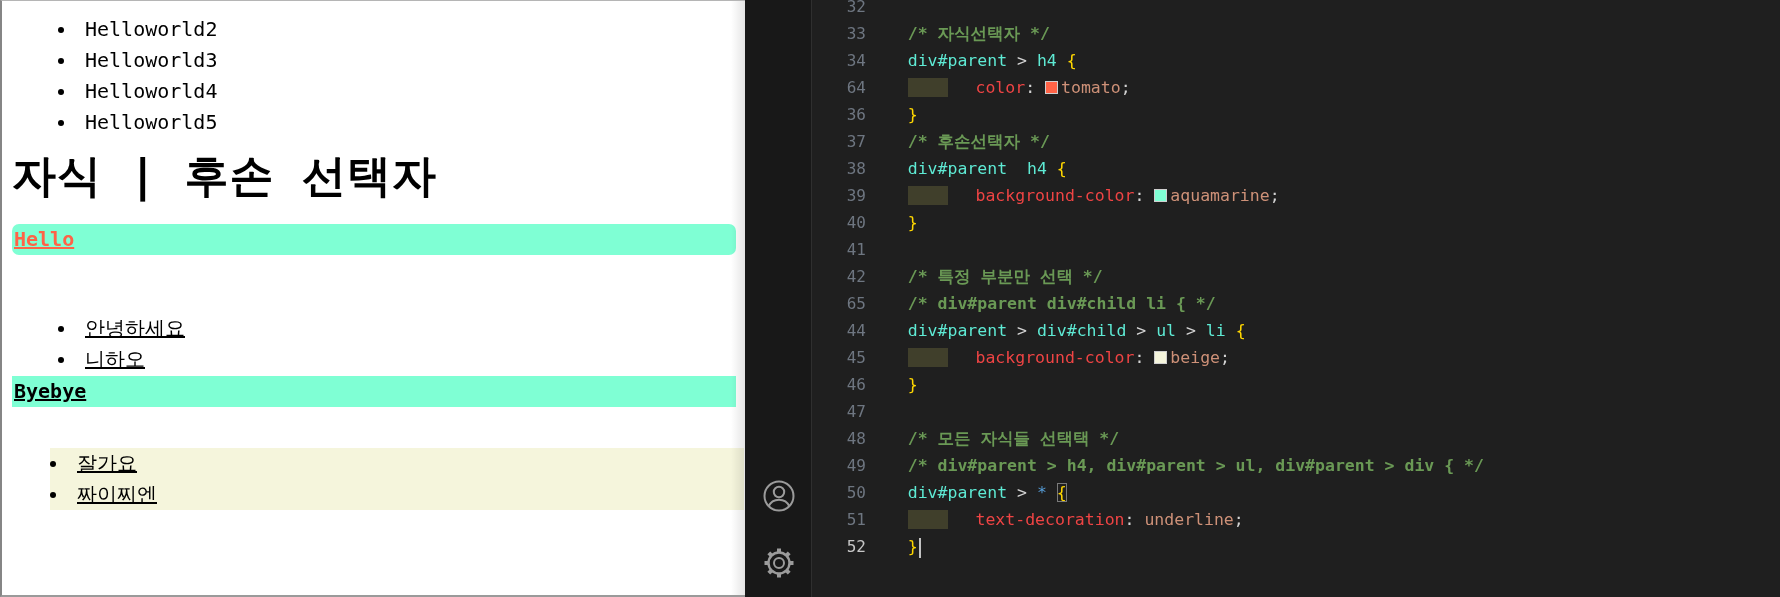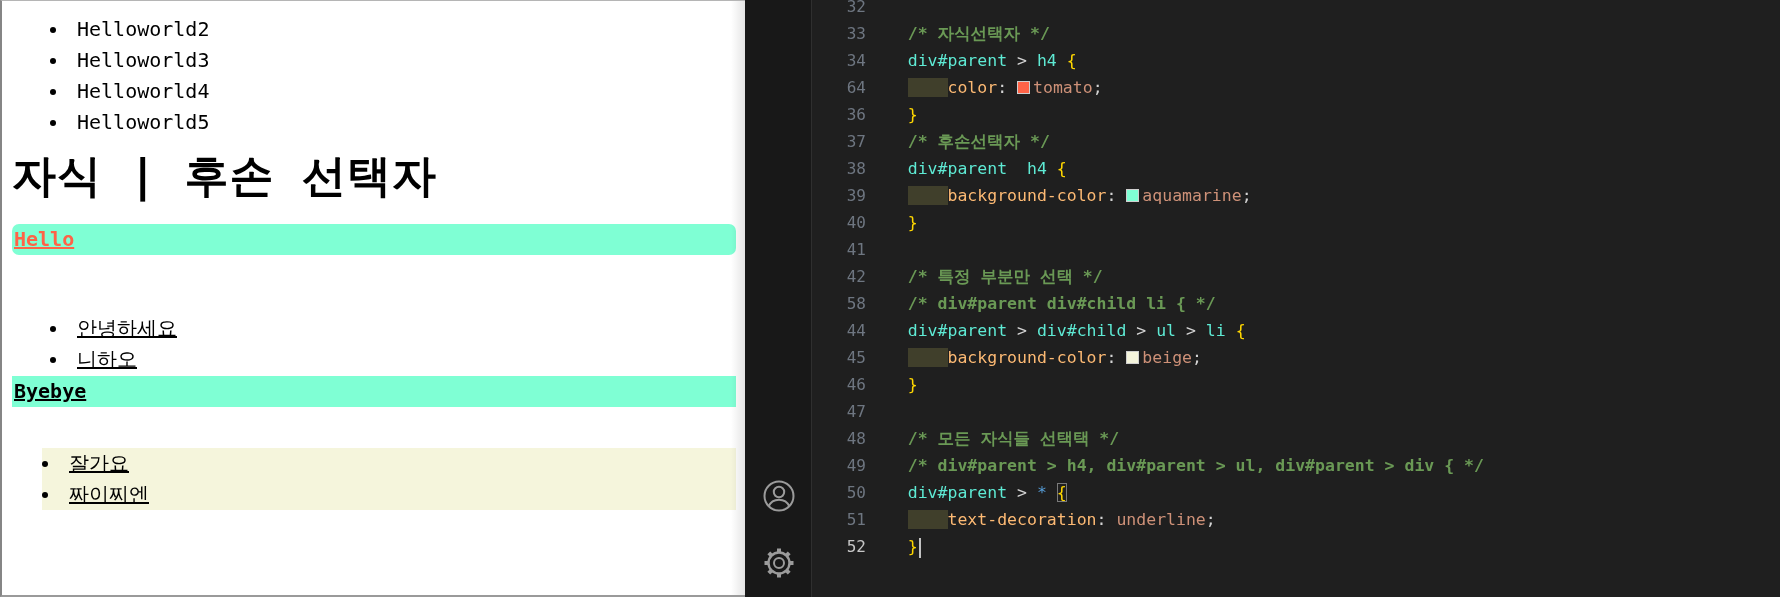--- a/index.html
+++ b/index.html
@@ -5,21 +5,21 @@
   html,body{margin:0;padding:0;background:#1f1f1f;}
   #stage{position:relative;width:1780px;height:597px;overflow:hidden;
          font-family:"DejaVu Sans Mono","Liberation Mono",monospace;}
 
   
   #preview{position:absolute;left:0;top:0;width:745px;height:597px;box-sizing:border-box;
            background:#ffffff;border-left:2px solid #858585;border-top:1px solid #b5b5b5;
            border-bottom:2px solid #9a9a9a;color:#000;overflow:hidden;}
   #preview::after{content:"";position:absolute;top:0;right:0;width:14px;height:100%;
            background:linear-gradient(to right, rgba(0,0,0,0), rgba(0,0,0,0.10));}
-  #preview ul{margin:0;padding:12px 0 0 40px;list-style:disc;}
+  #preview ul{margin:8px;padding:4px 0 0 40px;list-style:disc;}
   #preview li{font-size:20px;height:31px;line-height:31px;list-style-position:inside;}
   ul.toplist{position:absolute;left:8px;top:1px;}
   ul.toplist li{text-decoration:none;}
   h1.pgtitle{position:absolute;left:10px;top:146px;margin:0;font-size:44px;font-weight:bold;
            letter-spacing:1px;}
   .banner{position:absolute;left:10px;width:724px;height:31px;margin:0;
            background:#7fffd4;font-size:20px;font-weight:bold;line-height:31px;
            padding-left:2px;box-sizing:border-box;}
   #hello-banner{top:223px;color:#ff6347;text-decoration:underline;border-radius:7px;}
   #byebye-banner{top:375px;color:#000;text-decoration:underline;}
@@ -38,21 +38,21 @@
            overflow:hidden;}
   #codelines{margin-top:-7px;}
   .cline{display:flex;height:27px;line-height:27px;}
   .lnum{flex:none;width:53px;text-align:right;color:#6e7681;font-size:16px;}
   .lnum.active{color:#c6c6c6;}
   .ltext{margin-left:2px;white-space:pre;font-size:16.5px;color:#d4d4d4;}
   .cm{color:#6a9955;font-weight:bold;}
   .sel{color:#5eead4;}
   .pun{color:#d4d4d4;}
   .br{color:#ffd700;}
-  .prop{color:#fdba74;}
+  .prop{color:#ef4444;padding-left:28px;}
   .val{color:#ce9178;}
   .star{color:#569cd6;}
   .ws{}
   .selbox{background:#403f2b;}
   .match{outline:1px solid #7a7a7a;outline-offset:-1px;}
   .swatch{display:inline-block;width:13px;height:13px;border:1px solid #cfcfcf;
           box-sizing:border-box;vertical-align:-1px;margin-right:3px;}
   .cursor{display:inline-block;width:2px;height:20px;background:#c2c2c2;
           vertical-align:middle;margin-left:1px;}
 </style>
@@ -147,21 +147,21 @@
         </div>
         <div class="cline">
           <span class="lnum">41</span>
           <span class="ltext"></span>
         </div>
         <div class="cline">
           <span class="lnum">42</span>
           <span class="ltext"><span class="ws">    </span><span class="cm">/* 특정 부분만 선택 */</span></span>
         </div>
         <div class="cline">
-          <span class="lnum">58</span>
+          <span class="lnum">65</span>
           <span class="ltext"><span class="ws">    </span><span class="cm">/* div#parent div#child li { */</span></span>
         </div>
         <div class="cline">
           <span class="lnum">44</span>
           <span class="ltext"><span class="ws">    </span><span class="sel">div#parent</span><span class="pun"> &gt; </span><span class="sel">div#child</span><span class="pun"> &gt; </span><span class="sel">ul</span><span class="pun"> &gt; </span><span class="sel">li</span><span class="ws"> </span><span class="br">{</span></span>
         </div>
         <div class="cline">
           <span class="lnum">45</span>
           <span class="ltext"><span class="ws">    </span><span class="selbox">    </span><span class="prop">background-color</span><span class="pun">: </span><span class="swatch" style="background: rgb(245, 245, 220);"></span><span class="val">beige</span><span class="pun">;</span></span>
         </div>

